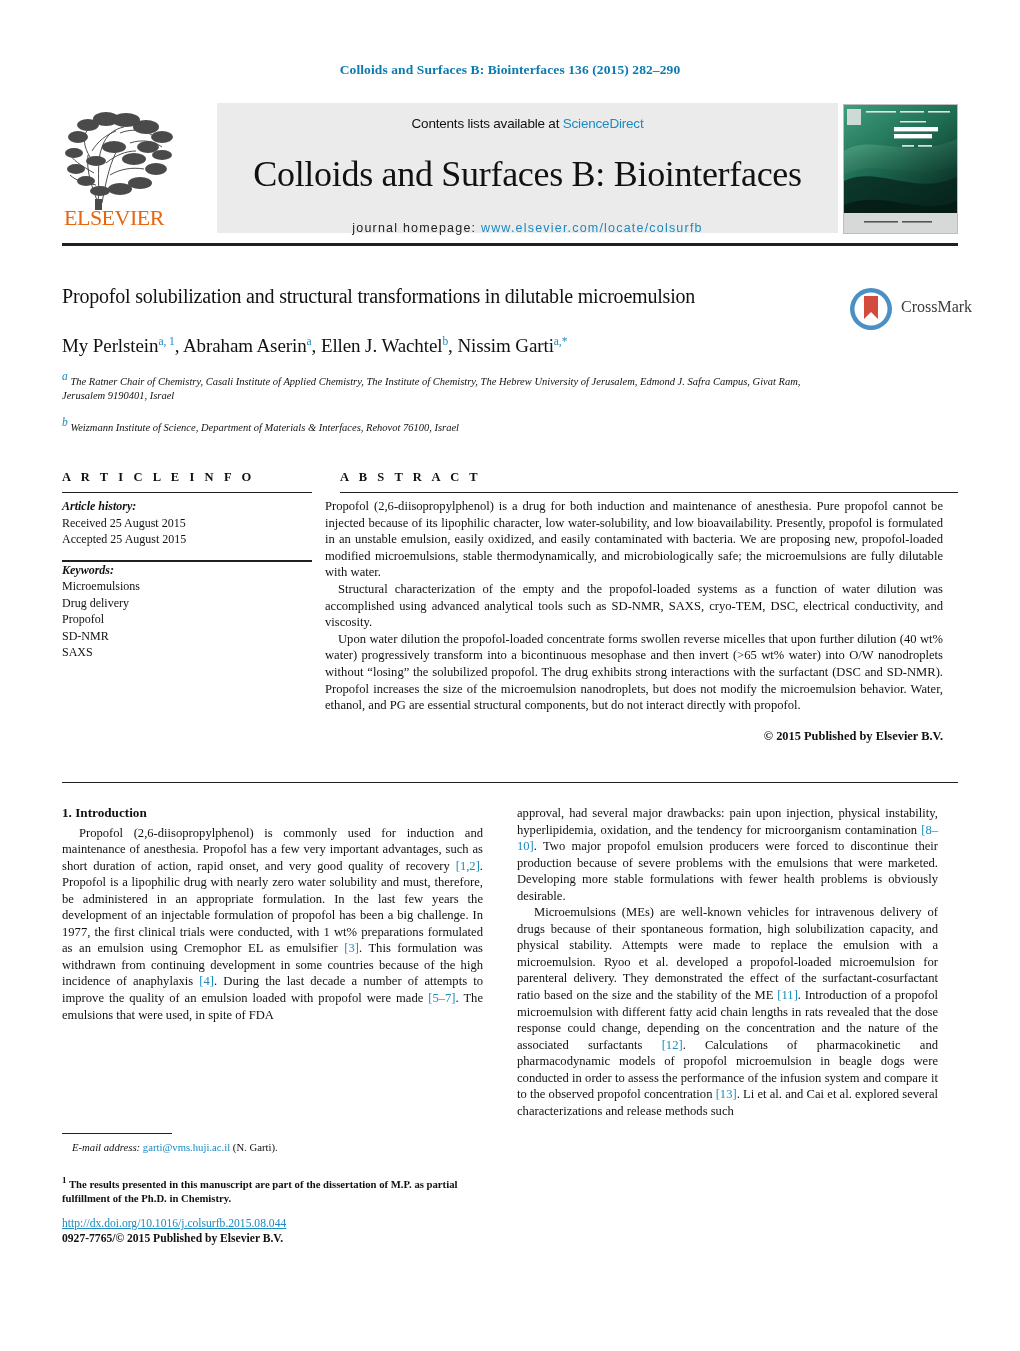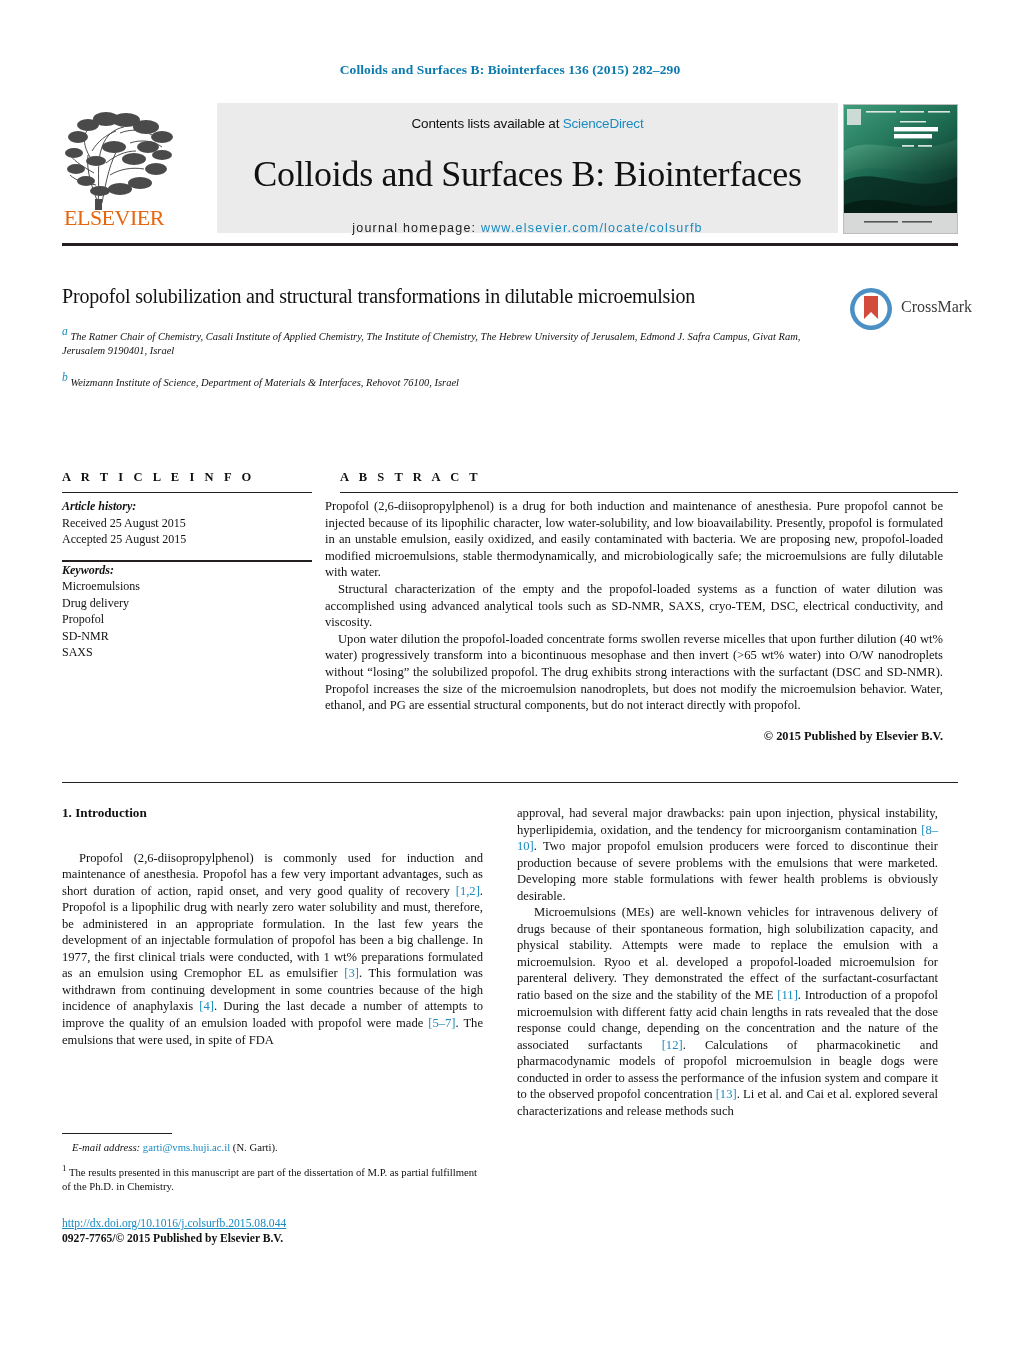--- a/index.html
+++ b/index.html
@@ -225,21 +225,21 @@
     font-size: 12.6px;
     line-height: 16.55px;
     text-align: justify;
     color: #111;
   }
   .col-left  { left: 62px; }
   .col-right { left: 517px; }
   .body-head {
     font-weight: bold;
     font-size: 13.2px;
-    margin: 0 0 28px 0;
+    margin: 0 0 3px 0;
   }
   .col p { margin: 0; }
   .col p.indent { text-indent: 17px; }
   a.ref, .ref {
     color: #1a8ac0;
     text-decoration: none;
   }
 
   
   .fn-rule {
@@ -370,20 +370,21 @@
           <rect x="58" y="116" width="30" height="1.6"></rect>
         </g>
       </svg>
     </div>
   </div>
 
   <div class="rule-thick"></div>
 
   <div class="title-block">
     <h1 class="paper-title">Propofol solubilization and structural transformations in dilutable microemulsion</h1>
+    <div class="authors">My Perlstein<sup>a, 1</sup>, Abraham Aserin<sup>a</sup>, Ellen J. Wachtel<sup>b</sup>, Nissim Garti<sup>a,*</sup></div>
     <div class="aff">
       <sup>a</sup> <span>The Ratner Chair of Chemistry, Casali Institute of Applied Chemistry, The Institute of Chemistry, The Hebrew University of Jerusalem, Edmond J. Safra Campus, Givat Ram, Jerusalem 9190401, Israel</span>
     </div>
     <div class="aff">
       <sup>b</sup> <span>Weizmann Institute of Science, Department of Materials &amp; Interfaces, Rehovot 76100, Israel</span>
     </div>
   </div>
 
   <div class="crossmark">
     <svg class="cm-circle" viewBox="0 0 44 44">
@@ -434,21 +435,21 @@
     <p class="indent body-para">Microemulsions (MEs) are well-known vehicles for intravenous delivery of drugs because of their spontaneous formation, high solubilization capacity, and physical stability. Attempts were made to replace the emulsion with a microemulsion. Ryoo et al. developed a propofol-loaded microemulsion for parenteral delivery. They demonstrated the effect of the surfactant-cosurfactant ratio based on the size and the stability of the ME <span class="ref">[11]</span>. Introduction of a propofol microemulsion with different fatty acid chain lengths in rats revealed that the dose response could change, depending on the concentration and the nature of the associated surfactants <span class="ref">[12]</span>. Calculations of pharmacokinetic and pharmacodynamic models of propofol microemulsion in beagle dogs were conducted in order to assess the performance of the infusion system and compare it to the observed propofol concentration <span class="ref">[13]</span>. Li et al. and Cai et al. explored several characterizations and release methods such</p>
   </div>
 
   <div class="fn-rule"></div>
   <div class="footnotes">
     <p class="fn-line fn-indent">
       <span class="ital">E-mail address:</span>
       <a class="ref" href="#">garti@vms.huji.ac.il</a>
       <span>(N. Garti).</span>
     </p>
-    <p class="fn-line" style="margin-top:7px;">
+    <p class="fn-line" style="margin-top:19px;font-weight:bold;">
       <sup>1</sup>
       <span>The results presented in this manuscript are part of the dissertation of M.P. as partial fulfillment of the Ph.D. in Chemistry.</span>
     </p>
   </div>
 
   <div class="doi-block">
     <div><a class="doi-link" href="#">http://dx.doi.org/10.1016/j.colsurfb.2015.08.044</a></div>
     <div class="issn">0927-7765/© 2015 Published by Elsevier B.V.</div>
   </div>
 

